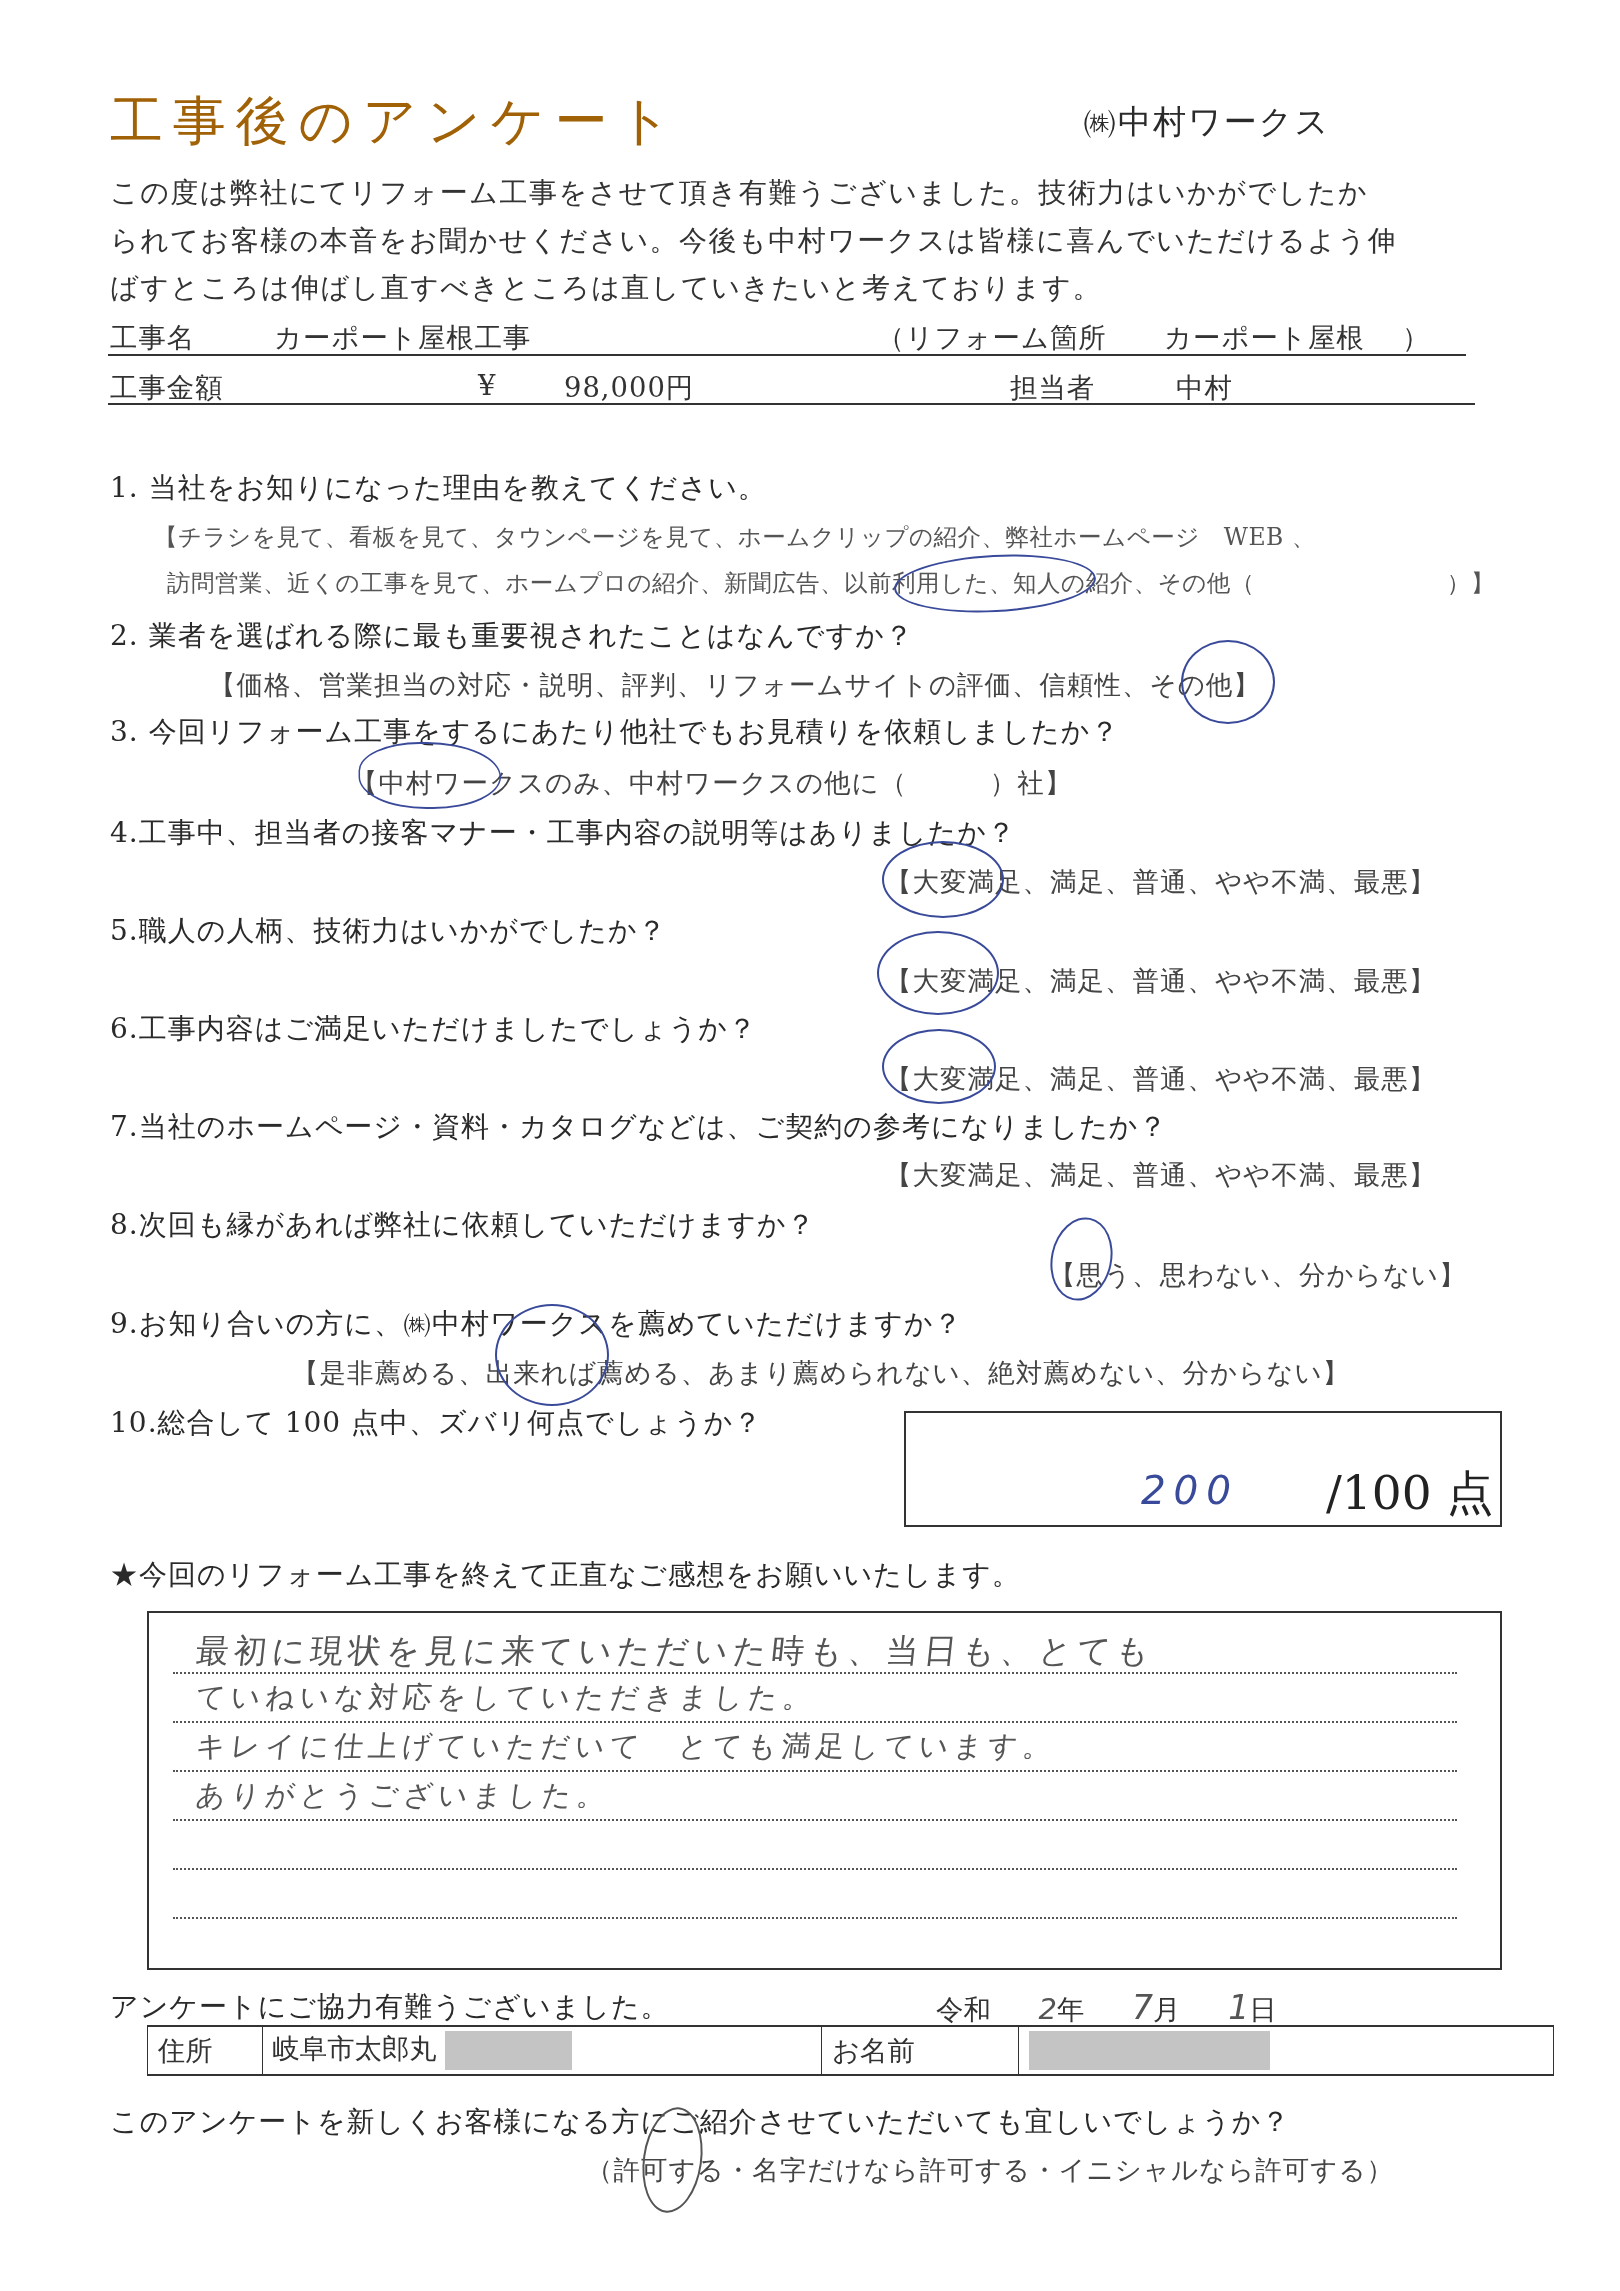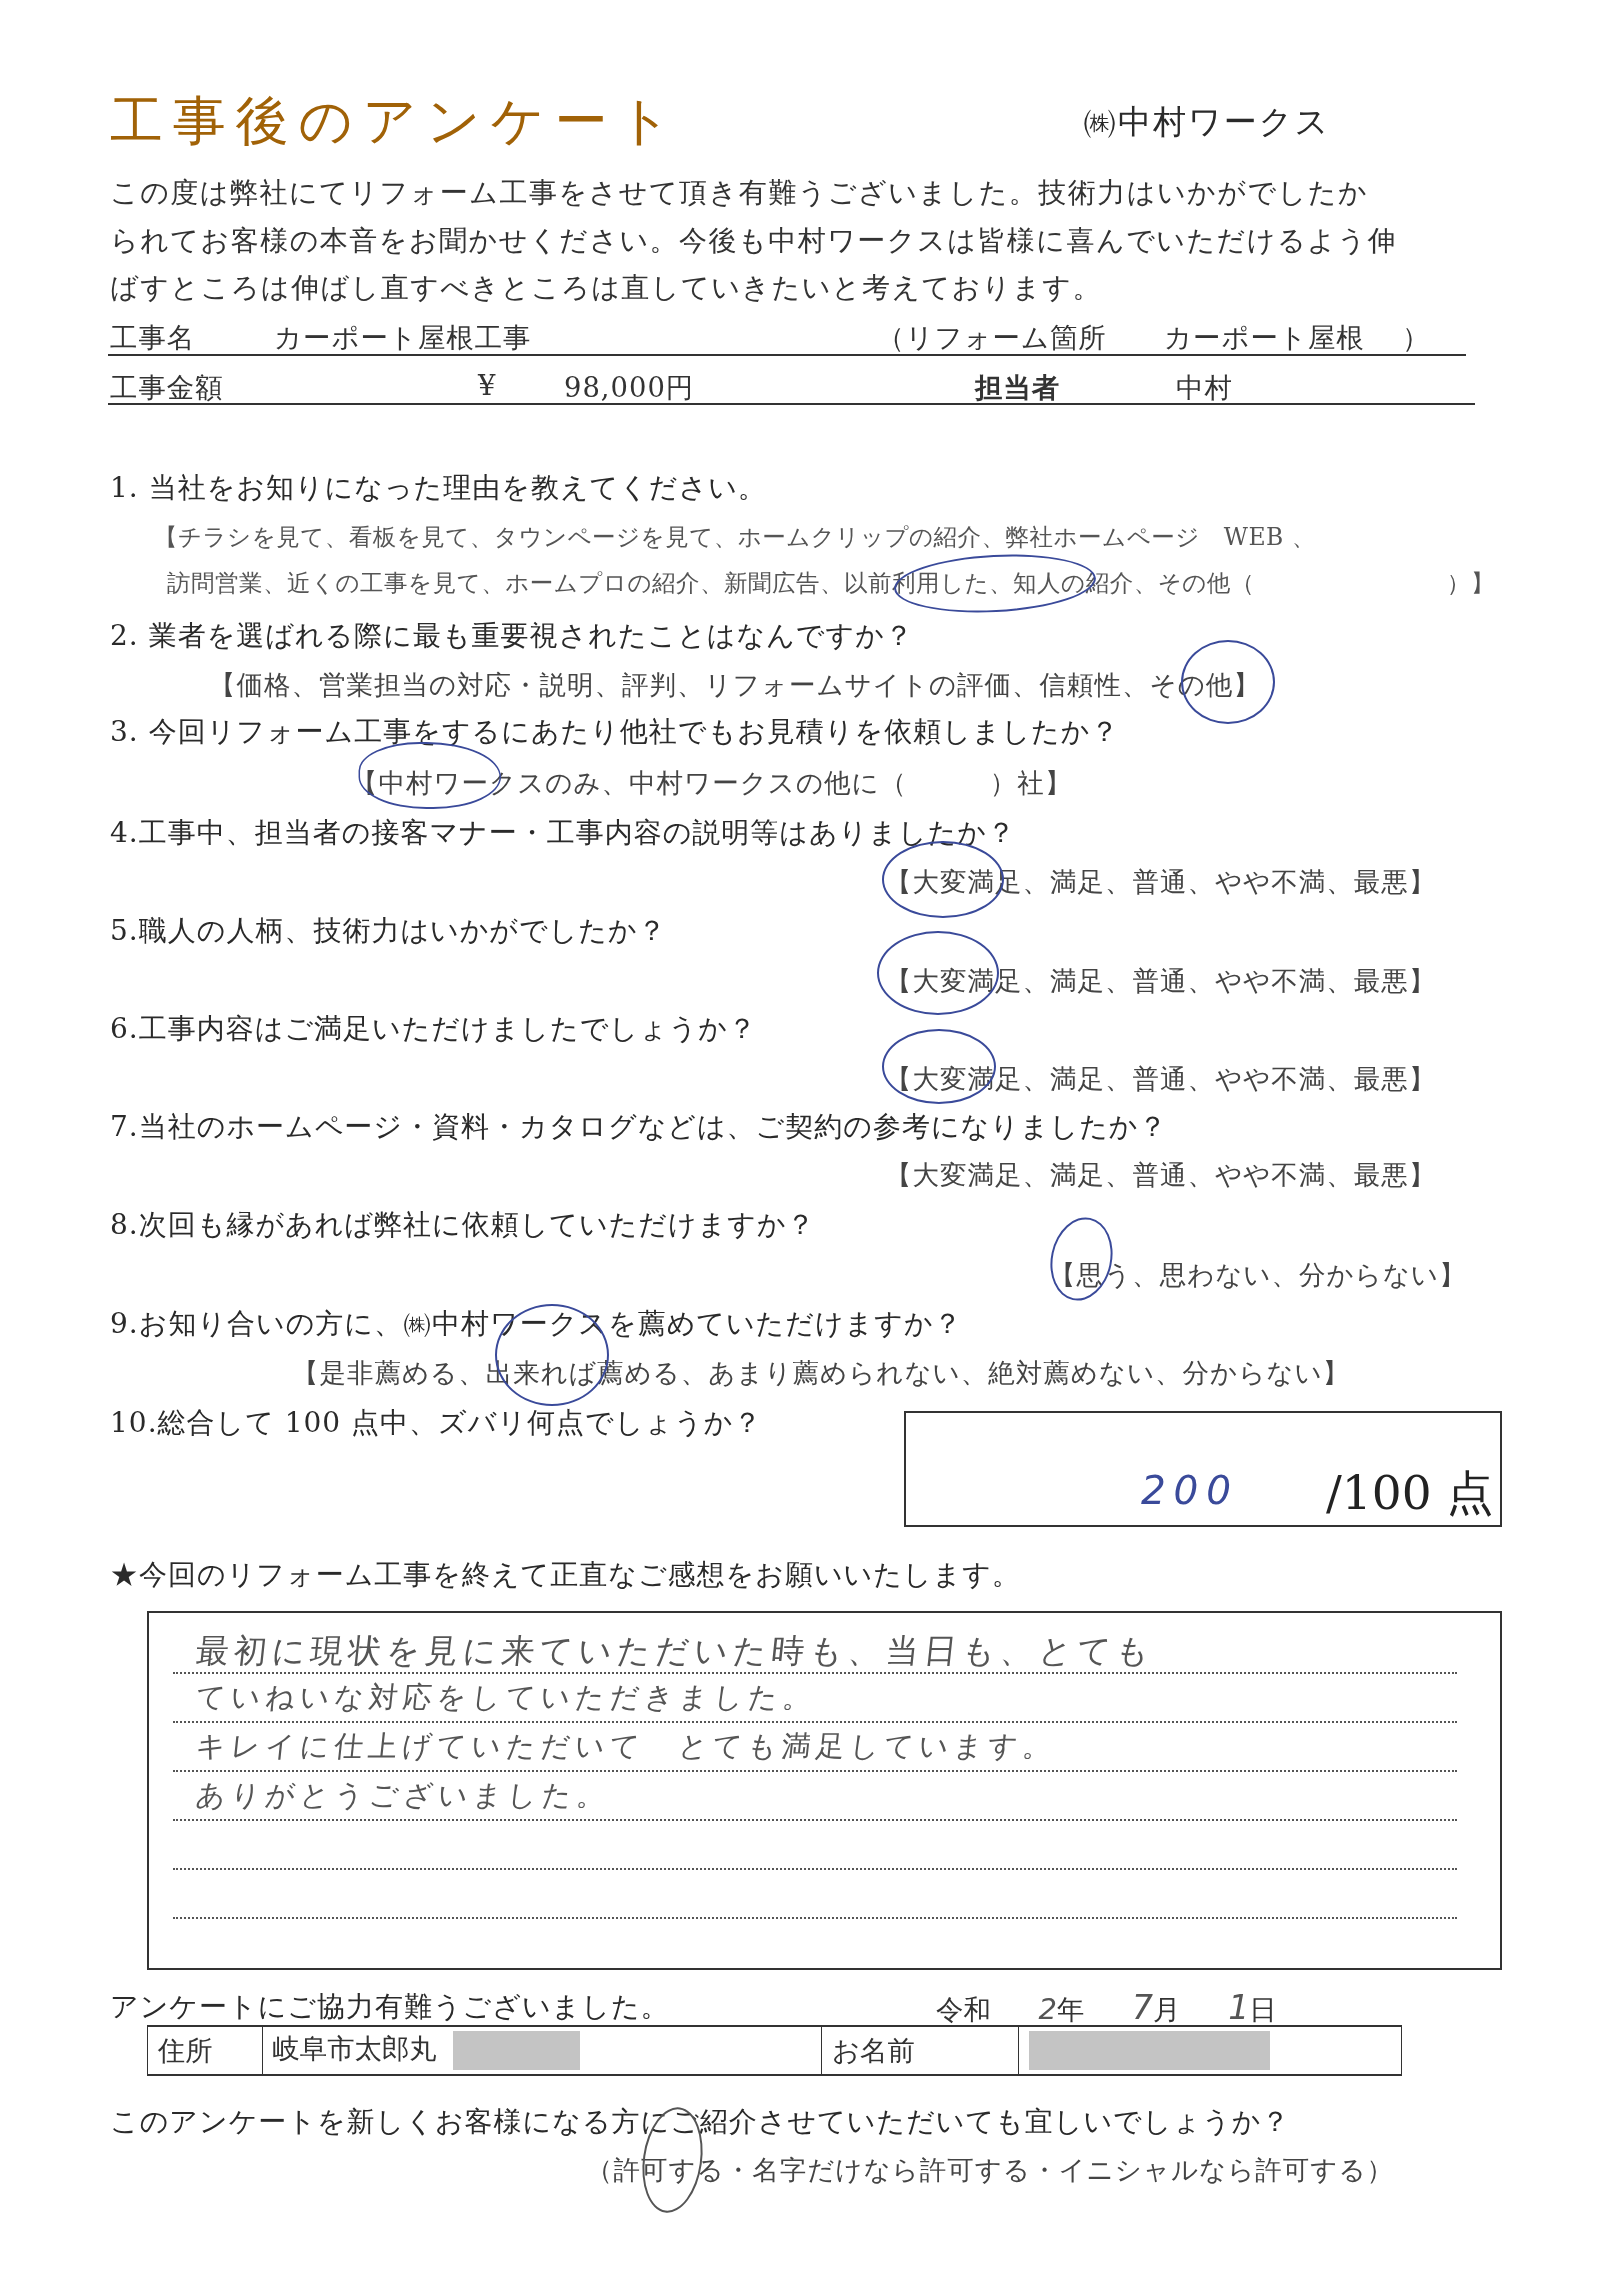--- a/index.html
+++ b/index.html
@@ -15,21 +15,21 @@
   .opt { font-size:26.5px; color:#444; letter-spacing:1px; }
   .opt-small { font-size:23.5px; color:#555; letter-spacing:0.5px; }
   .circle { position:absolute; border:2px solid #3a4a9a; border-radius:50%; }
   .ink { color:#3a4a9a; font-family:"DejaVu Sans","Liberation Sans",sans-serif; font-style:italic; }
   .pen { color:#555; font-family:"DejaVu Sans","Liberation Sans",sans-serif; font-style:italic; }
   .score-box { position:absolute; left:904px; top:1411px; width:594px; height:112px; border:2px solid #333; border-bottom-width:2.9px; }
   .comment-box { position:absolute; left:147px; top:1611px; width:1351px; height:355px; border:2px solid #333; border-top-width:2.9px; border-bottom-width:2.9px; }
   .dotline { position:absolute; left:23.5px; right:43px; height:0; border-top:2.9px dotted #555; }
   .handwriting { position:absolute; left:47px; font-size:33px; letter-spacing:4.9px; color:#555;
                  font-family:"DejaVu Sans","Liberation Sans",sans-serif; transform:skewX(-6deg); }
-  table.info { position:absolute; left:147px; top:2025px; width:1255px; height:51px; border-collapse:collapse; border-top:2px solid #333; border-bottom:2.9px solid #333;font-family:Liberation Mono, monospace; }
+  table.info { position:absolute; left:147px; top:2025px; width:1407px; height:51px; border-collapse:collapse; border-top:2px solid #333; border-bottom:2.9px solid #333; }
   table.info td { border-left:1px solid #333; border-right:1px solid #333; font-size:27.4px; color:#333; padding:0 9.8px; vertical-align:middle; }
   .redact { display:inline-block; background:#c4c4c4; height:39px; vertical-align:middle; }
 </style>
 </head>
 <body>
 
 <div class="abs title">工事後のアンケート</div>
 <div class="abs company">㈱中村ワークス</div>
 
 <div class="abs intro" style="top:174px;">この度は弊社にてリフォーム工事をさせて頂き有難うございました。技術力はいかがでしたか</div>
@@ -39,21 +39,21 @@
 <div class="abs hdr" style="left:110px; top:320px;">工事名</div>
 <div class="abs hdr" style="left:274px; top:320px;">カーポート屋根工事</div>
 <div class="abs hdr" style="left:877px; top:320px;">（リフォーム箇所</div>
 <div class="abs hdr" style="left:1164px; top:320px;">カーポート屋根</div>
 <div class="abs hdr" style="left:1402px; top:320px;">）</div>
 <div class="hline" style="left:108px; top:354px; width:1358px;"></div>
 
 <div class="abs hdr" style="left:110px; top:370px;">工事金額</div>
 <div class="abs hdr" style="left:478px; top:370px;">¥</div>
 <div class="abs hdr" style="left:564px; top:370px;">98,000円</div>
-<div class="abs hdr" style="left:975px; top:370px;font-weight:bold;">担当者</div>
+<div class="abs hdr" style="left:1010px; top:370px;">担当者</div>
 <div class="abs hdr" style="left:1176px; top:370px;">中村</div>
 <div class="hline" style="left:108px; top:403px; width:1367px;"></div>
 
 <div class="abs q" style="top:469px;">
   <span>1.</span>&nbsp;<span>当社をお知りになった理由を教えてください。</span>
 </div>
 <div class="abs opt-small" style="left:154px; top:521px;">【チラシを見て、看板を見て、タウンページを見て、ホームクリップの紹介、弊社ホームページ　WEB 、</div>
 <div class="abs opt-small" style="left:167px; top:567px;">
   <span>訪問営業、近くの工事を見て、ホームプロの紹介、新聞広告、</span><span>以前利用した、</span><span>知人の紹介、その他（　　　　　　　　）】</span>
 </div>

